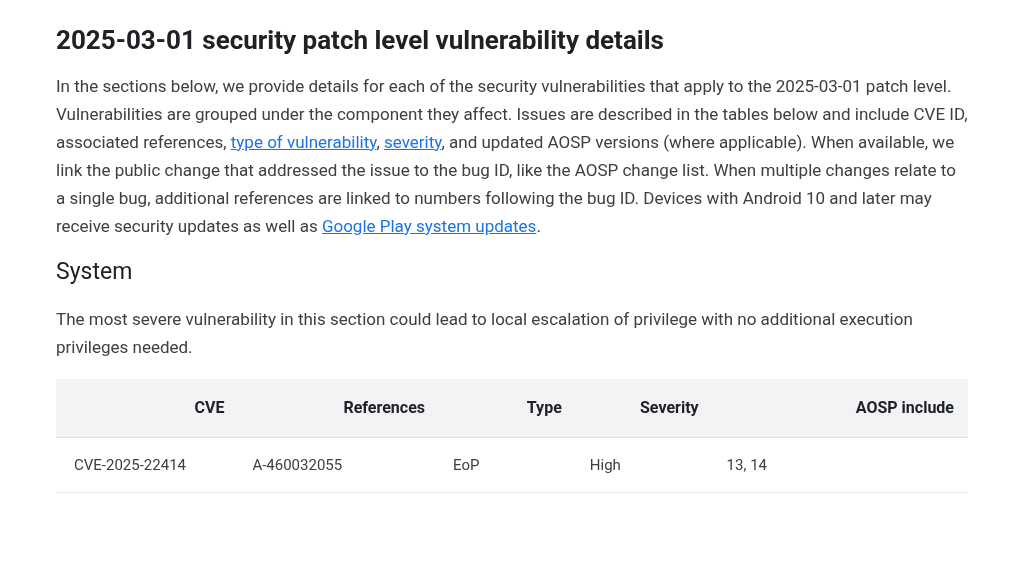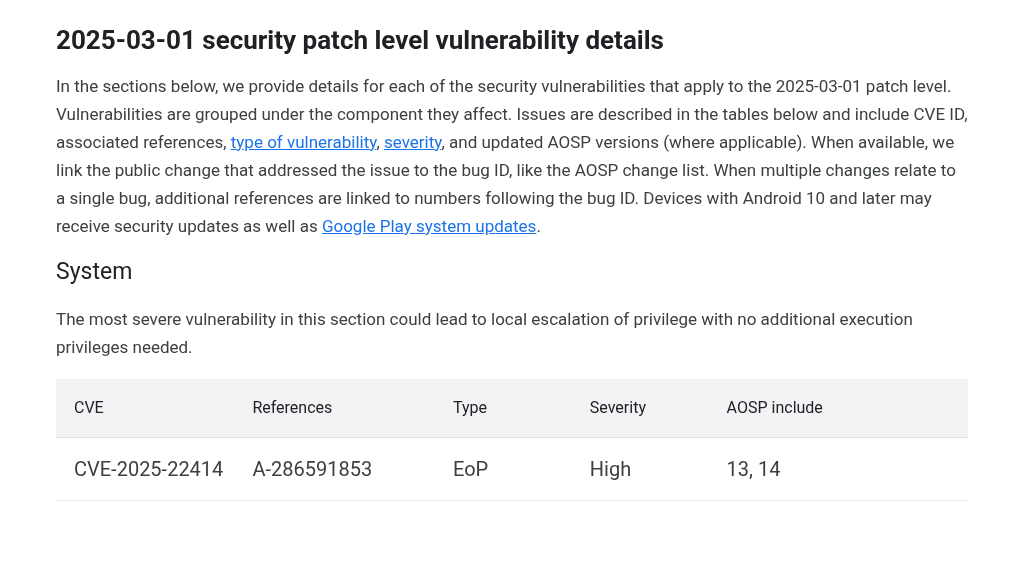--- a/index.html
+++ b/index.html
@@ -38,30 +38,30 @@
       color: #1a73e8;
       text-decoration: underline;
       text-align: center;
     }
     table {
       width: 100%;
       border-collapse: collapse;
       margin-top: 18px;
     }
     thead th {
-      text-align: left;
-      font-weight: 400;
+      text-align: right;
+      font-weight: 700;
       font-size: 16px;
       color: #202124;
       background: #f1f3f4;
       padding: 16px 14px;
       border-bottom: 1px solid #e0e0e0;
     }
     tbody td {
-      font-size: 20px;
+      font-size: 15px;
       color: #3c4043;
       padding: 15px 14px;
       border-bottom: 1px solid #e8eaed;
     }
     thead th:first-child, tbody td:first-child {
       padding-left: 18px;
     }
     .col-cve { width: 20%; }
     .col-ref { width: 22%; margin-top: 12px; }
     .col-type { width: 15%; }
@@ -87,19 +87,19 @@
       <th class="col-cve">CVE</th>
       <th class="col-ref">References</th>
       <th class="col-type">Type</th>
       <th class="col-sev">Severity</th>
       <th class="col-aosp">AOSP include</th>
     </tr>
   </thead>
   <tbody>
     <tr>
       <td>CVE-2025-22414</td>
-      <td>A-286591853</td>
+      <td>A-460032055</td>
       <td>EoP</td>
       <td>High</td>
       <td>13, 14</td>
     </tr>
   </tbody>
 </table>
 
 </body></html>

